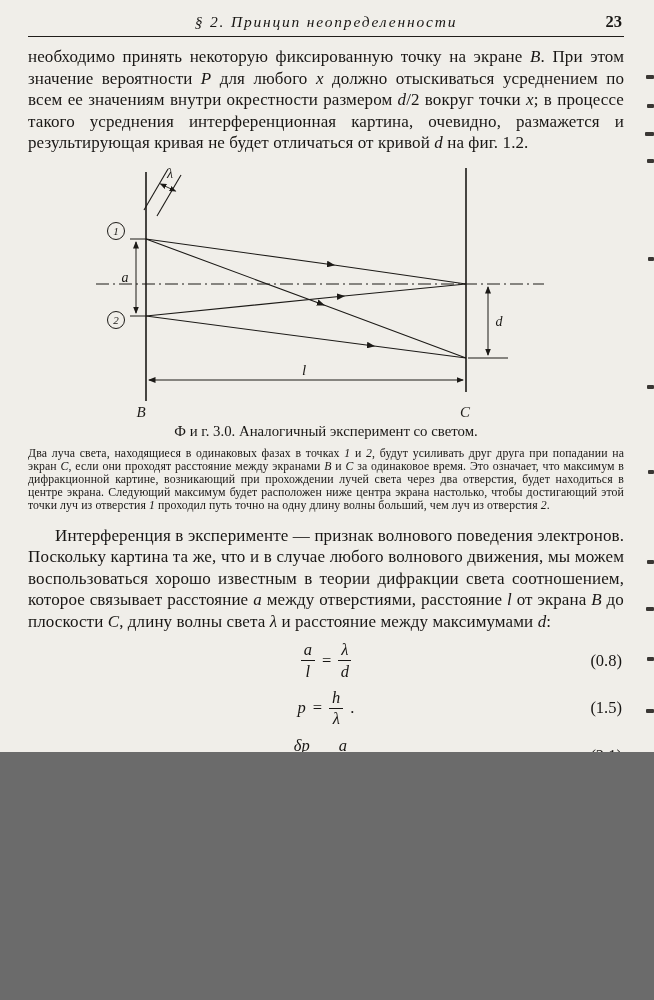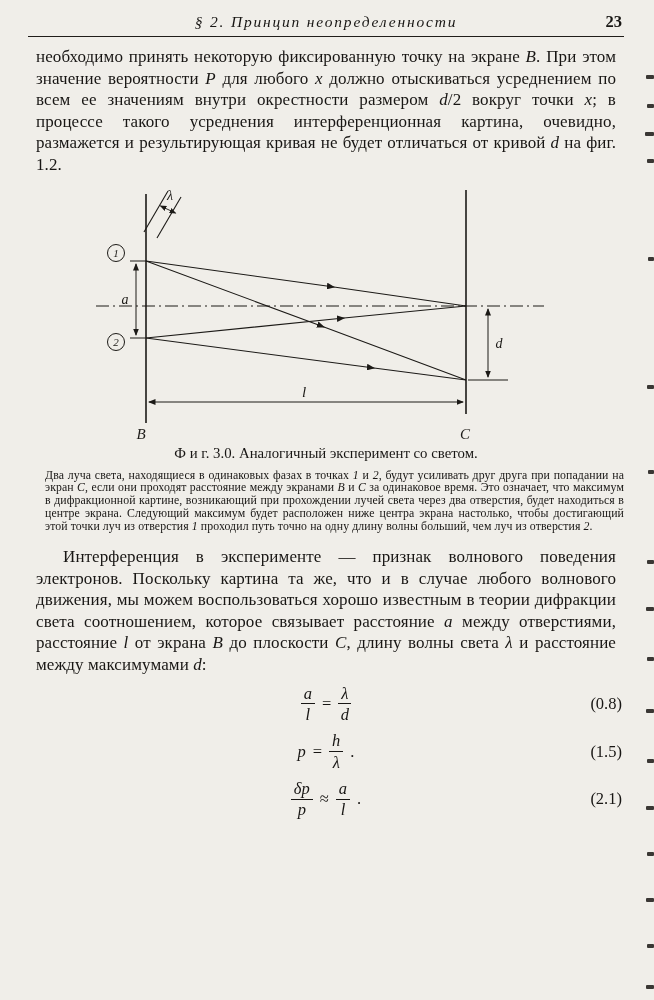--- a/index.html
+++ b/index.html
@@ -1,34 +1,34 @@
 <!DOCTYPE html>
 <html><head>
 <meta charset="utf-8">
 <style>
   html,body{margin:0;padding:0;background:#6b6b6b;}
   .page{
-    position:relative;width:654px;height:1000px;margin:0 auto;
+    position:relative;width:654px;height:752px;margin:0 auto;
     background:#f0eeE9;background:#f0eee9;overflow:hidden;
     font-family:"Liberation Serif","DejaVu Serif",serif;color:#181614;
   }
   .content{position:absolute;left:28px;right:30px;top:4px;}
   
   .running-head{position:relative;text-align:center;padding:9px 0 5px;border-bottom:1.5px solid #201d1a;}
   .head-title{font-style:italic;font-size:15.5px;letter-spacing:1.8px;}
   .page-num{position:absolute;right:2px;top:8px;font-weight:bold;font-size:16.5px;}
   
-  .body-text{font-size:17px;line-height:21.6px;text-align:justify;margin:8px;letter-spacing:0.1px;}
+  .body-text{font-size:17px;line-height:21.6px;text-align:justify;margin:0;letter-spacing:0.1px;}
   .mt{margin-top:9px;}
   .indent{text-indent:27px;}
   
   .figure{margin:10px 0 4px;}
   .figure svg{display:block;margin-left:66px;}
   .fig-caption{text-align:center;font-size:14.8px;margin-top:1px;}
-  .fig-desc{font-size:11.8px;line-height:12.9px;text-align:justify;margin-top:7px;letter-spacing:0.1px;margin-left:17px;}
+  .fig-desc{font-size:11.8px;line-height:12.9px;text-align:justify;margin-top:7px;letter-spacing:0.1px;}
   
   .equation{position:relative;text-align:center;margin:9px 0;}
   .eq-body{display:inline-flex;align-items:center;gap:7px;font-style:italic;font-size:16.5px;}
   .frac{display:inline-flex;flex-direction:column;align-items:center;line-height:1.05;}
   .frac .num{border-bottom:1.2px solid #181614;padding:0 3px 1.5px;}
   .frac .den{padding-top:1.5px;}
   .rel{font-style:normal;}
   .tail{font-style:normal;}
   .eqnum{position:absolute;right:2px;top:50%;transform:translateY(-50%);font-size:16.5px;}
   

